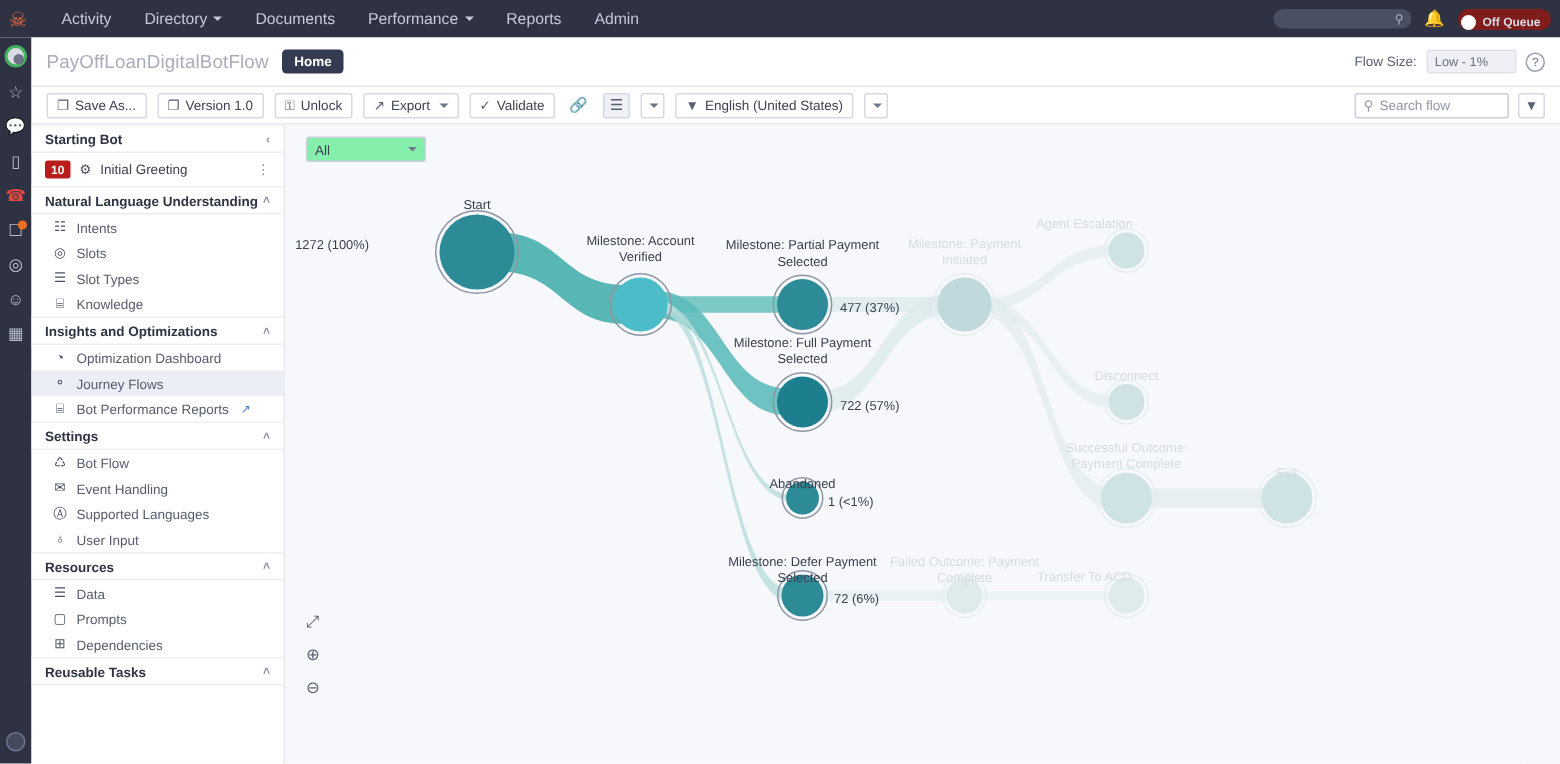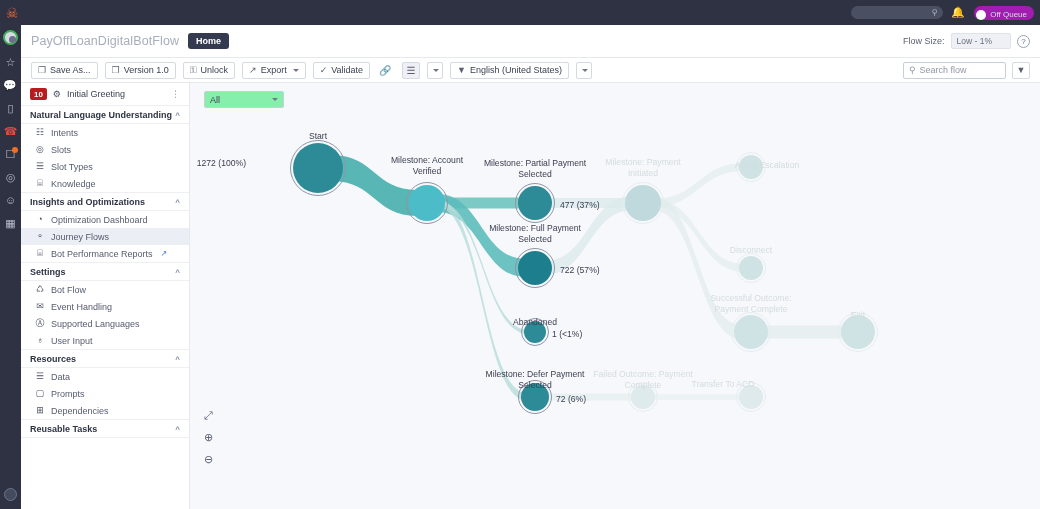--- a/index.html
+++ b/index.html
@@ -25,22 +25,22 @@
   }
   .caret-dn { width: 0; height: 0; border-left: 3px solid transparent; border-right: 3px solid transparent; border-top: 3.5px solid #c6cad6; }
   .topnav-right { position: absolute; right: 6px; top: 0; height: 25px; display: flex; align-items: center; gap: 9px; }
   .nav-search {
     width: 92px; height: 13px; background: #4a4f62; border-radius: 7px;
     display: flex; align-items: center; padding: 0 6px; position: relative;
   }
   .nav-search .mini-search { position: absolute; right: 5px; color: #aeb3c2; font-size: 8px; }
   .bell { color: #c6cad6; font-size: 11px; }
   .queue-toggle {
-    height: 14px; background: #a21caf; border-radius: 8px; display: flex; align-items: center;
-    padding: 4px 7px 0 2px; gap: 4px;
+    height: 14px; background: #7f1d1d; border-radius: 8px; display: flex; align-items: center;
+    padding: 4px 7px 0 2px; gap: 4px; font-weight: bold;
   }
   .queue-knob { width: 10px; height: 10px; border-radius: 50%; background: #fff; }
   .queue-label { color: #d9dce5; font-size: 8px; white-space: nowrap; }
 
   
   .rail {
     position: absolute; left: 0; top: 25px; width: 21px; height: 484px;
     background: #2e3243; display: flex; flex-direction: column; align-items: center;
     padding-top: 5px; gap: 12px;
   }
@@ -176,20 +176,42 @@
     border-radius: 50%; background: #454b5f; border: 1px solid #6e7590;
   }
 </style>
 </head>
 <body>
 
 <div class="topnav">
   <div class="logo-box">
     <span class="logo-glyph">☠</span>
   </div>
+  <div class="topnav-items" id="topnav-items">
+      <div class="topnav-item">
+        <span>Activity</span>
+      </div>
+      <div class="topnav-item">
+        <span>Directory</span>
+        <span class="caret-dn"></span>
+      </div>
+      <div class="topnav-item">
+        <span>Documents</span>
+      </div>
+      <div class="topnav-item">
+        <span>Performance</span>
+        <span class="caret-dn"></span>
+      </div>
+      <div class="topnav-item">
+        <span>Reports</span>
+      </div>
+      <div class="topnav-item">
+        <span>Admin</span>
+      </div>
+    </div>
   <div class="topnav-right">
     <div class="nav-search">
       <span class="mini-search">⚲</span>
     </div>
     <span class="bell">🔔</span>
     <div class="queue-toggle">
       <span class="queue-knob"></span>
       <span class="queue-label">Off Queue</span>
     </div>
   </div>
@@ -257,20 +279,24 @@
   <div class="toolbar-right">
     <div class="search-flow">
       <span>⚲</span>
       <span>Search flow</span>
     </div>
     <span class="filter-btn">▼</span>
   </div>
 </div>
 
 <div class="sidebar" id="sidebar">
+    <div class="sb-section">
+      <span>Starting Bot</span>
+      <span class="sb-chev">‹</span>
+    </div>
     <div class="sb-greeting">
       <span class="sb-badge">10</span>
       <span class="sb-ico">⚙</span>
       <span>Initial Greeting</span>
       <span class="sb-kebab">⋮</span>
     </div>
     <div class="sb-section">
       <span>Natural Language Understanding</span>
       <span class="sb-chev">˄</span>
     </div>
@@ -433,21 +459,21 @@
       <div class="node-label" style="left: 260px; top: 140px; width: 170px;">Milestone: Full Payment
 Selected</div>
       <div class="node-value" style="top: 182px; left: 370px;">722 (57%)</div>
       <div class="node-label" style="left: 260px; top: 234px; width: 170px;">Abandoned</div>
       <div class="node-value" style="top: 246px; left: 362px;">1 (&lt;1%)</div>
       <div class="node-label" style="left: 260px; top: 286px; width: 170px;">Milestone: Defer Payment
 Selected</div>
       <div class="node-value" style="top: 311px; left: 366px;">72 (6%)</div>
       <div class="node-label faded" style="left: 368px; top: 74px; width: 170px;">Milestone: Payment
 Initiated</div>
-      <div class="node-label faded" style="left: 492px; top: 61px; width: 170px; margin-top: 16px;">Agent Escalation</div>
+      <div class="node-label faded" style="left: 448px; top: 61px; width: 170px;">Agent Escalation</div>
       <div class="node-label faded" style="left: 476px; top: 162px; width: 170px;">Disconnect</div>
       <div class="node-label faded" style="left: 476px; top: 210px; width: 170px;">Successful Outcome:
 Payment Complete</div>
       <div class="node-label faded" style="left: 583px; top: 227px; width: 170px;">Exit</div>
       <div class="node-label faded" style="left: 368px; top: 286px; width: 170px;">Failed Outcome: Payment
 Complete</div>
       <div class="node-label faded" style="left: 448px; top: 296px; width: 170px;">Transfer To ACD</div>
     </div>
 
   <div class="zoom-tools">

